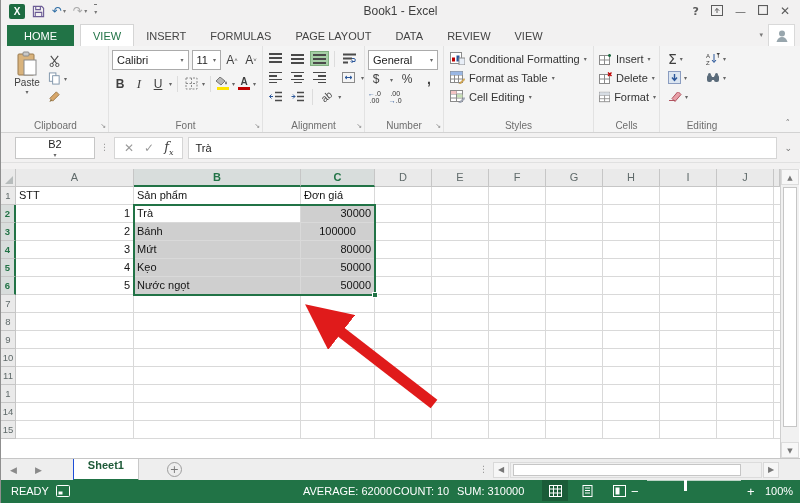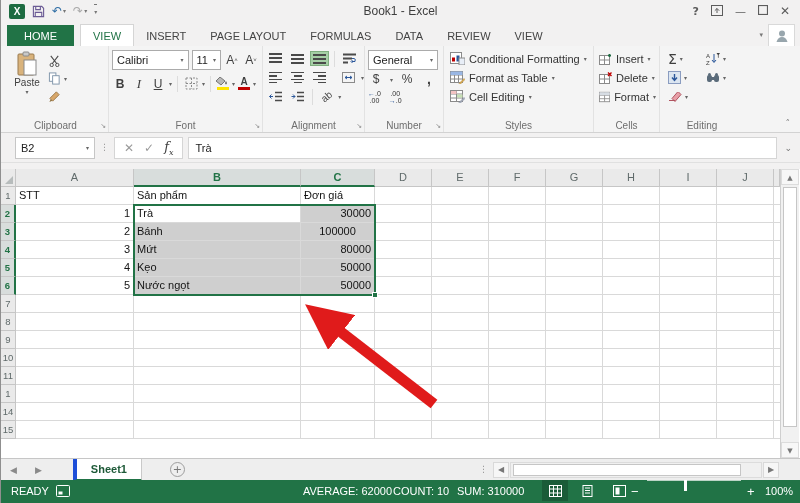--- a/index.html
+++ b/index.html
@@ -68,21 +68,21 @@
   .txtrow { display:flex; align-items:center; gap:4px; height:19px; font-size:11px; color:#333; white-space:nowrap; }
 
   
   .edit-grid { display:flex; gap:2px; }
   .edit-col { display:flex; flex-direction:column; }
   .edit-col .rrow { height:19px; }
   .collapse-ribbon { position:absolute; right:10px; bottom:4px; font-size:9px; color:#777; }
 
   
   .fbar { height:30px; background:#f2f1f1; border-bottom:1px solid #e0e0e0; display:flex; align-items:center; padding:0 6px 0 14px; gap:5px; position:relative; }
-  .namebox { width:80px; height:22px; background:#fff; border:1px solid #c6c6c6; display:flex; align-items:center; font-size:11px; color:#222; padding:0 5px; justify-content:space-between; }
+  .namebox { width:80px; height:22px; background:#fff; border:1px solid #c6c6c6; display:flex; align-items:center; font-size:11px; color:#222; padding:0 5px; justify-content:space-between;flex-direction:column; }
   .fdots { color:#9a9a9a; font-size:9px; letter-spacing:0; line-height:7px; }
   .fbtns { height:22px; background:#fff; border:1px solid #d5d5d5; display:flex; align-items:center; gap:10px; padding:0 9px; color:#9a9a9a; }
   .fx { font-family:"DejaVu Serif",serif; font-style:italic; font-size:13px; color:#3f3f3f; }
   .finput { flex:1; height:22px; background:#fff; border:1px solid #d5d5d5; font-size:11px; color:#222; display:flex; align-items:center; padding:0 6px; }
   .fchev { color:#777; font-size:9px; padding:0 2px; }
   .fgap { height:6px; background:#f2f1f1; }
 
   
   .gridwrap { position:relative; height:289px; background:#fff; }
   .sheet { position:absolute; left:0; top:0; width:779px; }
@@ -103,21 +103,21 @@
   .qa-btn { position:absolute; left:372px; top:300px; width:24px; height:20px; background:#fafafa; border:1px solid #c8c8c8; opacity:.5; display:flex; align-items:center; justify-content:center; }
   .vscroll { position:absolute; left:779px; top:0; bottom:0; width:19px; background:#f1f1f1; border-left:1px solid #cfcfcf; }
   .vscroll .arr { position:absolute; left:0; right:0; height:16px; text-align:center; font-size:7px; color:#777; line-height:16px; background:#f7f7f7; border:1px solid #dcdcdc; }
   .vscroll .arr.up { top:0; } .vscroll .arr.dn { bottom:0; }
   .vthumb { position:absolute; left:2px; right:2px; top:18px; height:240px; background:#fff; border:1px solid #c6c6c6; }
   .arrow-overlay { position:absolute; left:0; top:0; z-index:40; pointer-events:none; }
 
   
   .tabbar { height:22px; background:#eeeeee; border-top:1px solid #c6c6c6; display:flex; align-items:center; position:relative; font-size:11px; }
   .nav-arr { color:#8a8a8a; font-size:9px; padding:0 9px; }
-  .sheettab { margin-left:22px; background:#fff; border-left:4px solid #1d4ed8; border-right:1px solid #c9c9c9; border-bottom:2px solid #217346; height:22px; display:flex; align-items:center; padding:0 14px; color:#1e5a38; font-weight:bold; }
+  .sheettab { margin-left:22px; background:#fff; border-left:1px solid #1d4ed8; border-right:1px solid #c9c9c9; border-bottom:2px solid #217346; height:22px; display:flex; align-items:flex-start; padding:0 14px; color:#1e5a38; font-weight:bold; }
   .addsheet { margin-left:28px; width:15px; height:15px; border:1px solid #9d9d9d; border-radius:50%; color:#777; font-size:11px; line-height:13px; text-align:center; }
   .tsplit { position:absolute; left:478px; color:#999; font-size:9px; line-height:7px; }
   .hs-arr { position:absolute; top:3px; width:16px; height:16px; background:#f6f6f6; border:1px solid #d9d9d9; color:#777; font-size:8px; text-align:center; line-height:14px; }
   .hs-track { position:absolute; left:509px; top:3px; width:252px; height:16px; background:#f0f0f0; border:1px solid #dcdcdc; }
   .hs-thumb { position:absolute; left:2px; top:1px; width:228px; height:12px; background:#fff; border:1px solid #c6c6c6; }
 
   
   .statusbar { height:23px; background:#217346; position:relative; color:#fff; font-size:11px; }
   .statusbar span { position:absolute; top:0; line-height:23px; }
   .sb-view { position:absolute; top:1px; width:26px; height:21px; display:flex; align-items:center; justify-content:center; }
@@ -174,22 +174,22 @@
             <rect x="0.5" y="0.5" width="9" height="9" fill="none" stroke="#5c5c5c" stroke-width="1.2"></rect>
           </svg></span>
       <span class="glyph" style="font-size:12px">✕</span>
     </div>
   </div>
 
   <div class="tabrow">
     <div class="tab file">HOME</div>
       <div class="tab active">VIEW</div>
       <div class="tab">INSERT</div>
+      <div class="tab">FORMULAS</div>
       <div class="tab">PAGE LAYOUT</div>
-      <div class="tab">FORMULAS</div>
       <div class="tab">DATA</div>
       <div class="tab">REVIEW</div>
       <div class="tab">VIEW</div>
       <div class="avatar-dd glyph">▾</div>
     <div class="avatar-box">
       <svg width="16" height="16" viewBox="0 0 16 16">
           <circle cx="8" cy="5.5" r="3" fill="#98a6ad"></circle>
           <path d="M2.5 14 q1.5-5 5.5-5 t5.5 5 z" fill="#98a6ad"></path>
         </svg>
     </div>

